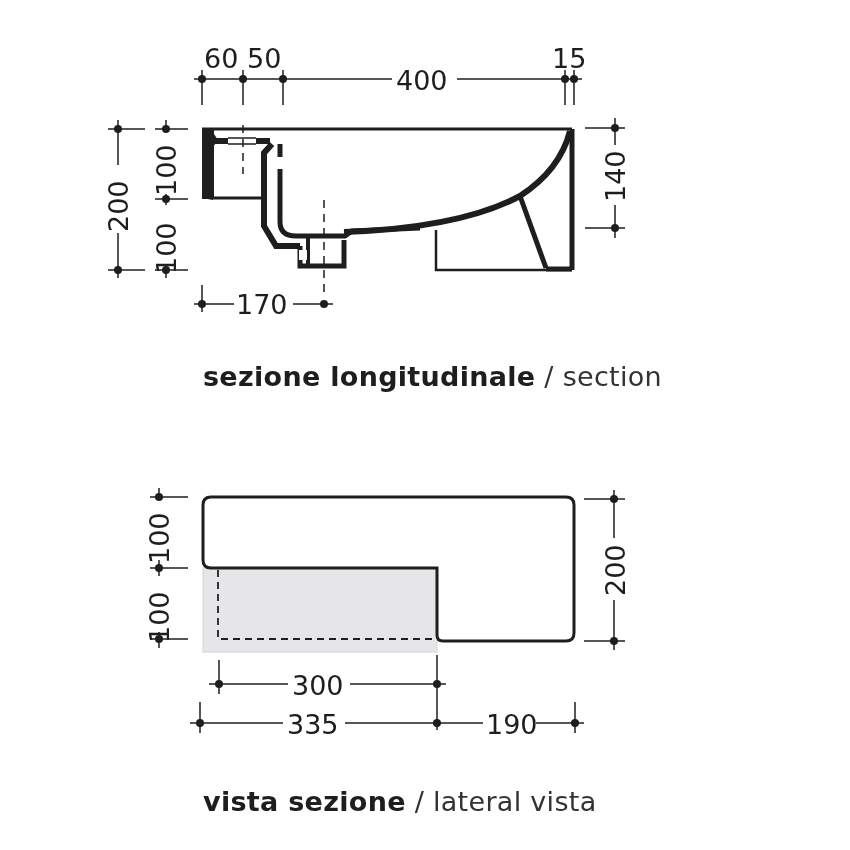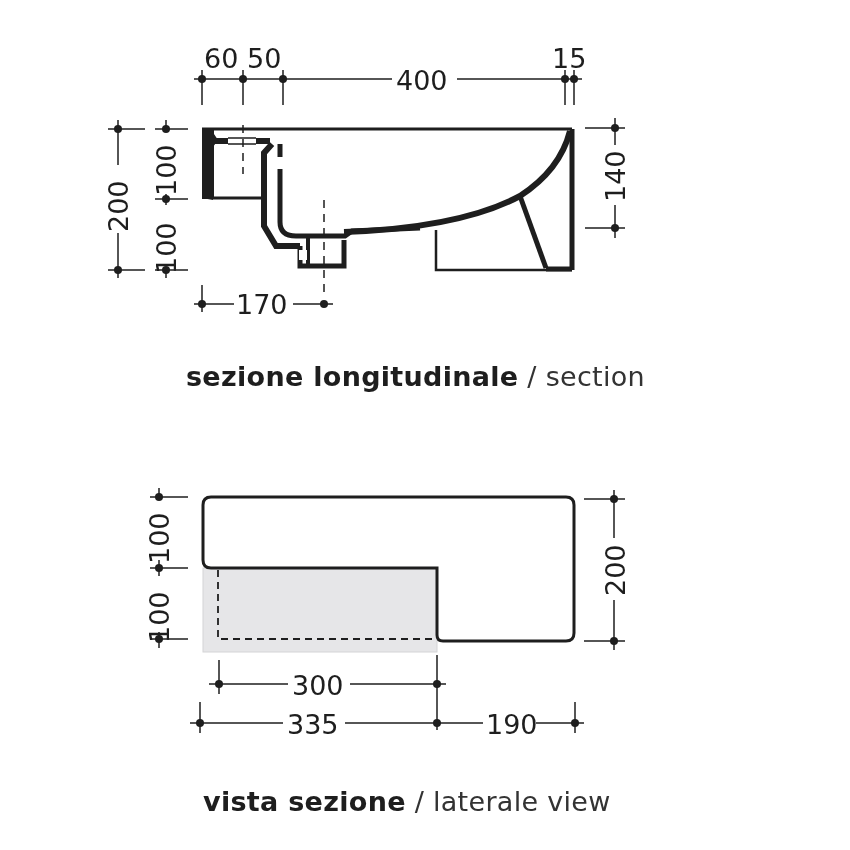--- a/index.html
+++ b/index.html
@@ -185,19 +185,19 @@
       <text class="dim" transform="translate(169,564) rotate(-90)">100</text>
       <text class="dim" transform="translate(169,643) rotate(-90)">100</text>
       <text class="dim" transform="translate(625,596) rotate(-90)">200</text>
       <text class="dim" x="292" y="695">300</text>
       <text class="dim" x="287" y="734">335</text>
       <text class="dim" x="486" y="734">190</text>
     </g>
   </g>
 </svg>
 
-<div class="caption" style="left:186px; top:361px;">
+<div class="caption" style="left:203px; top:361px;">
   <span class="bold">sezione longitudinale</span><span class="light" style="white-space:pre"> / </span><span class="light">section</span>
 </div>
 
 <div class="caption" style="left:203px; top:786px;">
-  <span class="bold">vista sezione</span><span class="light" style="white-space:pre"> / </span><span class="light">laterale view</span>
+  <span class="bold">vista sezione</span><span class="light" style="white-space:pre"> / </span><span class="light">lateral vista</span>
 </div>
 
 </body></html>

